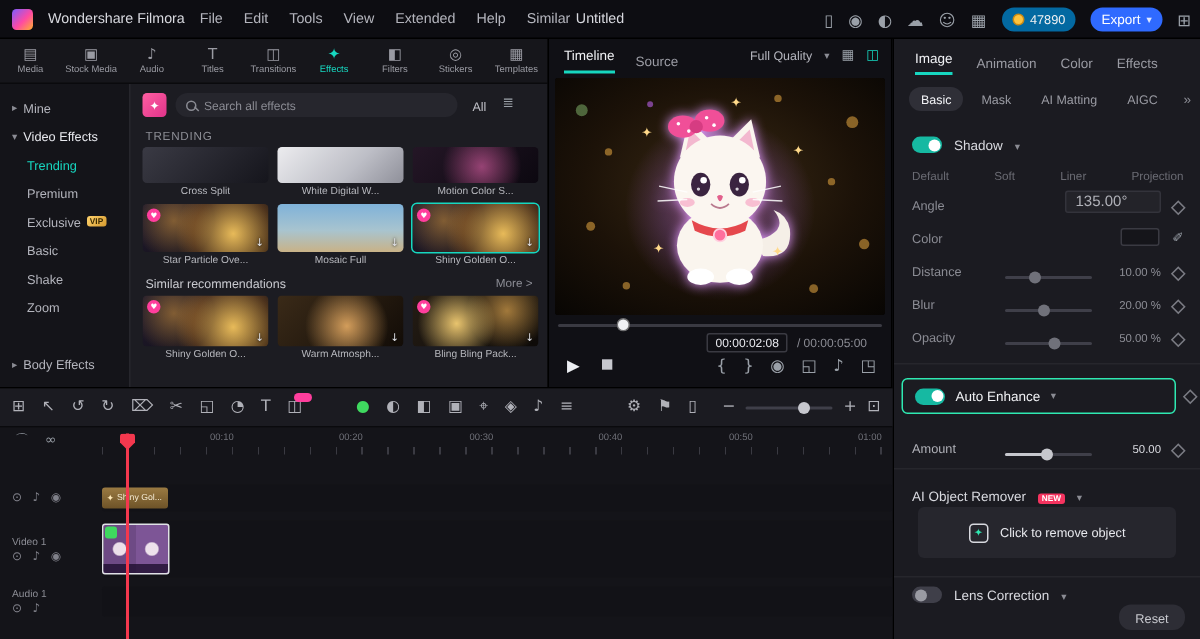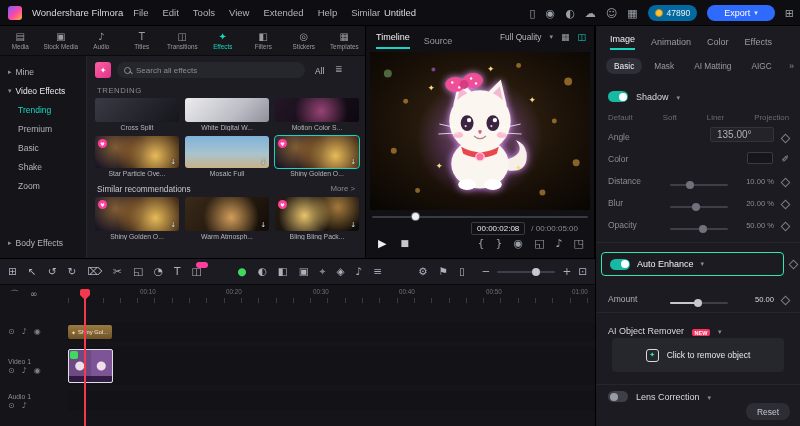--- a/index.html
+++ b/index.html
@@ -11,21 +11,21 @@
   .ic{color:#9aa0a8;font-size:11px;line-height:1;font-family:"DejaVu Sans",sans-serif}
   .dim{color:#6a6b73}
   
   #titlebar{left:0;top:0;width:800px;height:26px;background:#0d0d12;border-bottom:1px solid #000;padding:0 8px;gap:10px}
   #logo{width:14px;height:14px;border-radius:3px;background:linear-gradient(135deg,#7b5cff 0%,#ff4aa3 55%,#ffb02e 100%)}
   .menu{color:#b4b5bd;font-size:9.5px;margin-right:4px;cursor:default}
   #proj{left:50%;top:7px;transform:translateX(-50%);color:#d8d9df;font-size:9.5px}
   #tb-right{right:6px;top:0;height:26px;gap:10px}
   .coinpill{height:16px;border-radius:8px;background:#0369a1;padding:0 7px;gap:4px}
   .coin{width:8px;height:8px;border-radius:50%;background:#ffc43d;border:1px solid #c98a15;display:inline-block}
-  .exportbtn{height:16px;border-radius:8px;background:#2f6aff;color:#fff;padding:0 17px;gap:4px;font-size:9px}
+  .exportbtn{height:16px;border-radius:8px;background:#2f6aff;color:#fff;padding:0 7px;gap:4px;font-size:9px}
   
   #mediatabs{left:0;top:26px;width:365px;height:30px;background:#16161b;border-bottom:1px solid #0a0a0d;display:flex}
   .mtab{width:40.5px;display:flex;flex-direction:column;align-items:center;justify-content:center;gap:1px;color:#9a9ba3}
   .mtab .mic{font-size:10px;line-height:1;font-family:"DejaVu Sans",sans-serif}
   .mtab .mlb{font-size:6.3px;white-space:nowrap}
   .mtab.active{color:#17d7c0}
   
   #sidebar{left:0;top:56px;width:86px;height:202px;background:#141419;padding-top:6px}
   .srow{height:19px;display:flex;align-items:center;padding:0 8px;gap:4px;color:#b4b5bd;font-size:8.5px;white-space:nowrap}
   .srow .car{font-size:7px;color:#8b8c94;font-family:"DejaVu Sans",sans-serif}
@@ -179,20 +179,24 @@
       </div>
     <div class="srow" style="color:#e8e9ee">
         <span class="car">▾</span>
         <span>Video Effects</span>
       </div>
     <div class="srow sub teal">
         <span>Trending</span>
       </div>
     <div class="srow sub">
         <span>Premium</span>
+      </div>
+    <div class="srow sub">
+        <span>Exclusive</span>
+        <span class="vip">VIP</span>
       </div>
     <div class="srow sub">
         <span>Basic</span>
       </div>
     <div class="srow sub">
         <span>Shake</span>
       </div>
     <div class="srow sub">
         <span>Zoom</span>
       </div>

